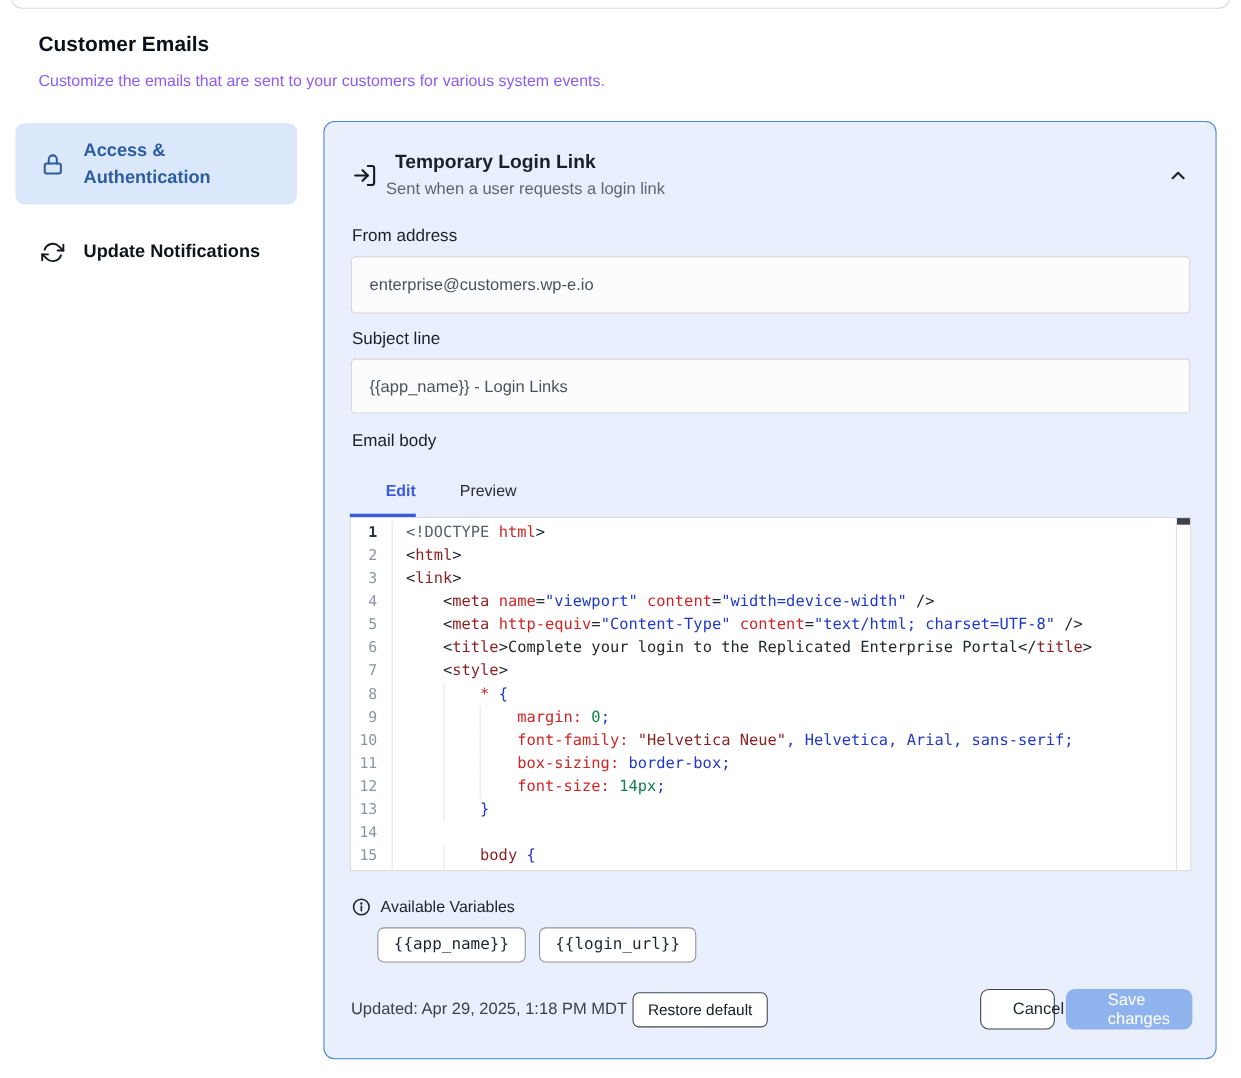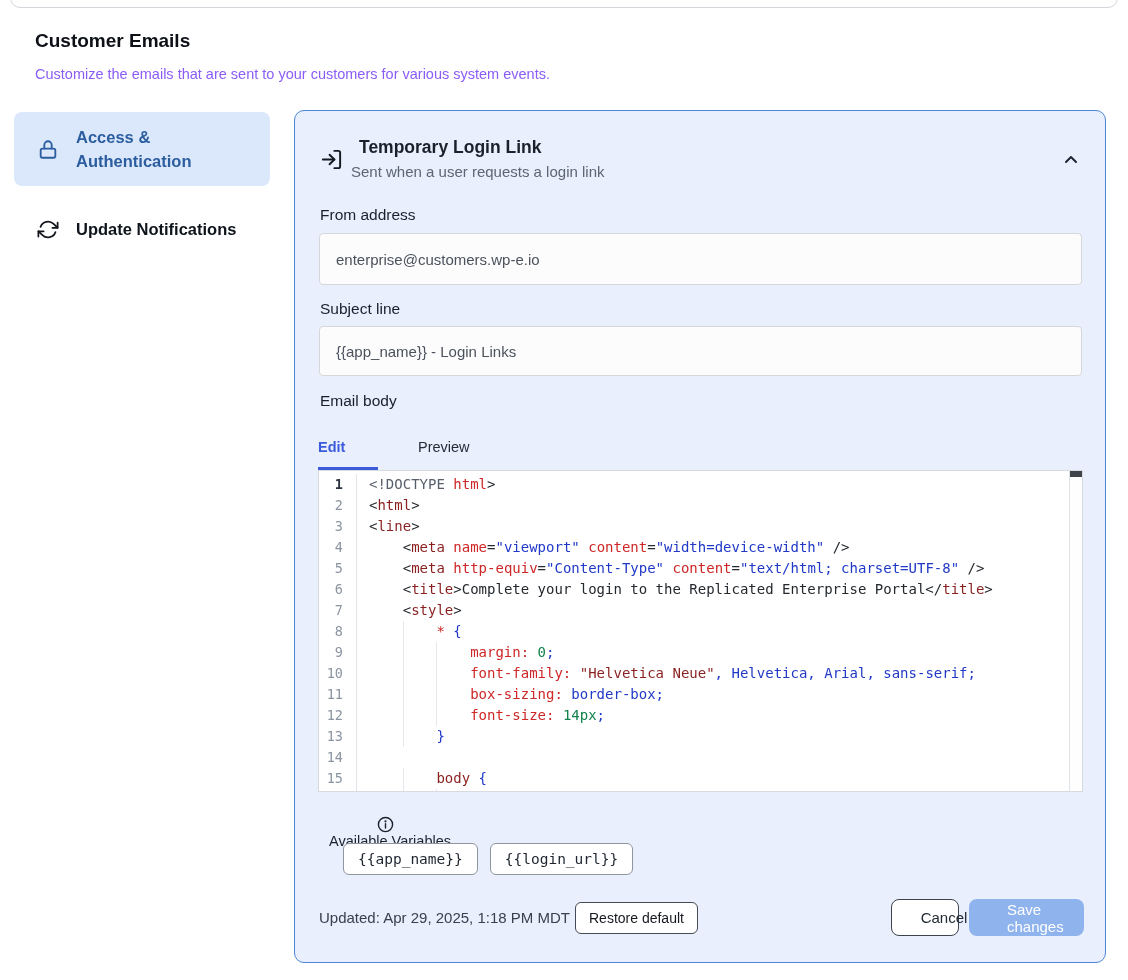--- a/index.html
+++ b/index.html
@@ -30,40 +30,40 @@
   .hdr-title { position:absolute; left:64px; top:26px; font-size:17.5px; font-weight:bold; color:#1a212b; }
   .hdr-sub { position:absolute; left:56px; top:52px; font-size:15px; color:#5c6672; }
   .hdr-chevron { position:absolute; left:766px; top:40px; width:20px; height:16px; cursor:pointer; }
 
   .f-label { position:absolute; left:25px; font-size:15.5px; color:#17202b; }
   .f-input { position:absolute; left:24px; width:763px; background:#fcfcfd; border:1px solid #d6d7d9;
     border-radius:4px; font-size:15px; color:#4c525c; padding:0 16px; font-family:"Liberation Sans",sans-serif; }
 
   .tabbar { position:absolute; left:23px; top:322px; height:34px; display:flex; }
   .tab { font-size:14.5px; cursor:pointer; padding-top:6px; }
-  .tab.edit { width:60px; text-align:left; color:var(--accent,#3b5bdb); font-weight:bold; }
+  .tab.edit { width:60px; text-align:right; color:var(--accent,#3b5bdb); font-weight:bold; }
   .tab.preview { margin-left:40px; color:#262d36; }
   .tab-underline { position:absolute; left:23px; top:356px; width:60px; height:3px; background:var(--accent,#3b5bdb); }
 
   .editor { position:absolute; left:23px; top:359px; width:765px; height:322px; background:#ffffff;
     border:1px solid #d7dade; overflow:hidden; font-family:"DejaVu Sans Mono", monospace; }
   .code-scroll { position:absolute; left:0; top:0; right:13px; bottom:0; overflow:hidden; padding-top:3px; }
   .code-line { display:flex; height:21px; line-height:21px; white-space:pre; }
   .gutter { flex:0 0 38px; text-align:right; padding-right:13px; font-size:13.5px; color:#8b95a1;
     border-right:1px solid #e2e4e8; }
   .gutter.active { color:#2b3440; font-weight:bold; }
   .code-text { position:relative; padding-left:12px; font-size:14px; flex:1 1 auto; }
   .guide { position:absolute; top:0; bottom:0; width:1px; background:#e6e8eb; }
   .tok-pl { color:#24292e; } .tok-dt { color:#57606a; } .tok-tg { color:#8a1f1f; }
   .tok-at { color:#ce2727; } .tok-st { color:#2139c7; } .tok-cs { color:#8a1f1f; }
   .tok-kw { color:#2139c7; } .tok-nu { color:#11824c; }
   .vscrollbar { position:absolute; top:0; right:0; bottom:0; width:13px; background:#fefefe; border-left:1px solid #dfe2e6; }
   .vthumb { position:absolute; top:0; left:0; width:12px; height:6px; background:#3f444b; cursor:pointer; }
 
-  .vars-row { position:absolute; left:25px; top:705px; display:flex; align-items:center;flex-direction:column; }
+  .vars-row { position:absolute; left:25px; top:705px; display:flex; align-items:center; }
   .vars-label { margin-left:9px; font-size:14.5px; color:#1b222c; font-weight:500; }
   .chips { position:absolute; left:24px; top:732px; display:flex; gap:12px;margin-left:24px; }
   .chip { height:32px; padding:0 14px; display:flex; align-items:center; background:#fff;
     border:1px solid #8f959d; border-radius:6px; font-family:"DejaVu Sans Mono", monospace;
     font-size:14.5px; color:#1f2530; cursor:pointer; }
 
   .updated { position:absolute; left:24px; top:798px; font-size:15px; color:#39414d; }
   .btn { display:flex; align-items:center; justify-content:center; cursor:pointer; background:#fff; font-family:"Liberation Sans",sans-serif;padding-left:38px; }
   .btn-restore { position:absolute; left:280px; top:791px; height:32px; padding:0 13px;
     border:1px solid #434b55; border-radius:6px; font-size:14px; color:#14181f; font-weight:500; }
@@ -131,21 +131,21 @@
     <div class="tabbar">
       <div class="tab edit">Edit</div>
       <div class="tab preview">Preview</div>
     </div>
     <div class="tab-underline"></div>
 
     <div class="editor">
       <div class="code-scroll">
           <div class="code-line"><div class="gutter active">1</div><div class="code-text"><span></span><span class="tok-dt">&lt;!DOCTYPE </span><span class="tok-at">html</span><span class="tok-pl">&gt;</span></div></div>
           <div class="code-line"><div class="gutter">2</div><div class="code-text"><span></span><span class="tok-pl">&lt;</span><span class="tok-tg">html</span><span class="tok-pl">&gt;</span></div></div>
-          <div class="code-line"><div class="gutter">3</div><div class="code-text"><span></span><span class="tok-pl">&lt;</span><span class="tok-tg">line</span><span class="tok-pl">&gt;</span></div></div>
+          <div class="code-line"><div class="gutter">3</div><div class="code-text"><span></span><span class="tok-pl">&lt;</span><span class="tok-tg">link</span><span class="tok-pl">&gt;</span></div></div>
           <div class="code-line"><div class="gutter">4</div><div class="code-text"><span>    </span><span class="tok-pl">&lt;</span><span class="tok-tg">meta</span><span class="tok-pl"> </span><span class="tok-at">name</span><span class="tok-pl">=</span><span class="tok-st">"viewport"</span><span class="tok-pl"> </span><span class="tok-at">content</span><span class="tok-pl">=</span><span class="tok-st">"width=device-width"</span><span class="tok-pl"> /&gt;</span></div></div>
           <div class="code-line"><div class="gutter">5</div><div class="code-text"><span>    </span><span class="tok-pl">&lt;</span><span class="tok-tg">meta</span><span class="tok-pl"> </span><span class="tok-at">http-equiv</span><span class="tok-pl">=</span><span class="tok-st">"Content-Type"</span><span class="tok-pl"> </span><span class="tok-at">content</span><span class="tok-pl">=</span><span class="tok-st">"text/html; charset=UTF-8"</span><span class="tok-pl"> /&gt;</span></div></div>
           <div class="code-line"><div class="gutter">6</div><div class="code-text"><span>    </span><span class="tok-pl">&lt;</span><span class="tok-tg">title</span><span class="tok-pl">&gt;</span><span class="tok-pl">Complete your login to the Replicated Enterprise Portal</span><span class="tok-pl">&lt;/</span><span class="tok-tg">title</span><span class="tok-pl">&gt;</span></div></div>
           <div class="code-line"><div class="gutter">7</div><div class="code-text"><span>    </span><span class="tok-pl">&lt;</span><span class="tok-tg">style</span><span class="tok-pl">&gt;</span></div></div>
           <div class="code-line"><div class="gutter">8</div><div class="code-text"><span class="guide" style="left: 45.72px;"></span><span>        </span><span class="tok-at">*</span><span class="tok-pl"> </span><span class="tok-kw">{</span></div></div>
           <div class="code-line"><div class="gutter">9</div><div class="code-text"><span class="guide" style="left: 45.72px;"></span><span class="guide" style="left: 79.44px;"></span><span>            </span><span class="tok-at">margin:</span><span class="tok-pl"> </span><span class="tok-nu">0</span><span class="tok-kw">;</span></div></div>
           <div class="code-line"><div class="gutter">10</div><div class="code-text"><span class="guide" style="left: 45.72px;"></span><span class="guide" style="left: 79.44px;"></span><span>            </span><span class="tok-at">font-family:</span><span class="tok-pl"> </span><span class="tok-cs">"Helvetica Neue"</span><span class="tok-kw">,</span><span class="tok-pl"> </span><span class="tok-kw">Helvetica</span><span class="tok-kw">,</span><span class="tok-pl"> </span><span class="tok-kw">Arial</span><span class="tok-kw">,</span><span class="tok-pl"> </span><span class="tok-kw">sans-serif</span><span class="tok-kw">;</span></div></div>
           <div class="code-line"><div class="gutter">11</div><div class="code-text"><span class="guide" style="left: 45.72px;"></span><span class="guide" style="left: 79.44px;"></span><span>            </span><span class="tok-at">box-sizing:</span><span class="tok-pl"> </span><span class="tok-kw">border-box</span><span class="tok-kw">;</span></div></div>
           <div class="code-line"><div class="gutter">12</div><div class="code-text"><span class="guide" style="left: 45.72px;"></span><span class="guide" style="left: 79.44px;"></span><span>            </span><span class="tok-at">font-size:</span><span class="tok-pl"> </span><span class="tok-nu">14px</span><span class="tok-kw">;</span></div></div>
           <div class="code-line"><div class="gutter">13</div><div class="code-text"><span class="guide" style="left: 45.72px;"></span><span>        </span><span class="tok-kw">}</span></div></div>

